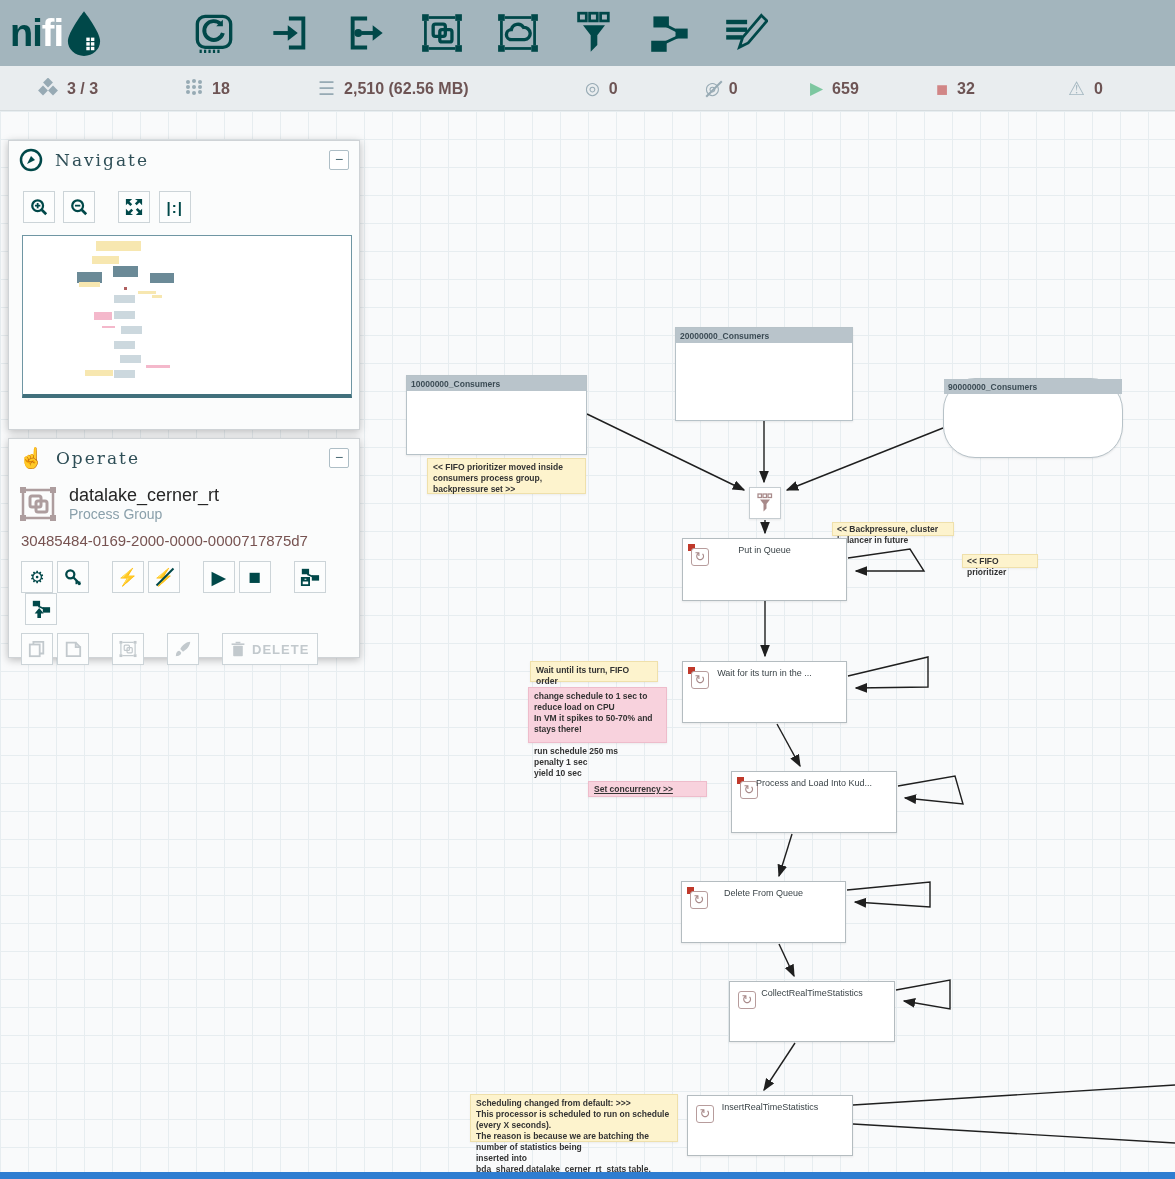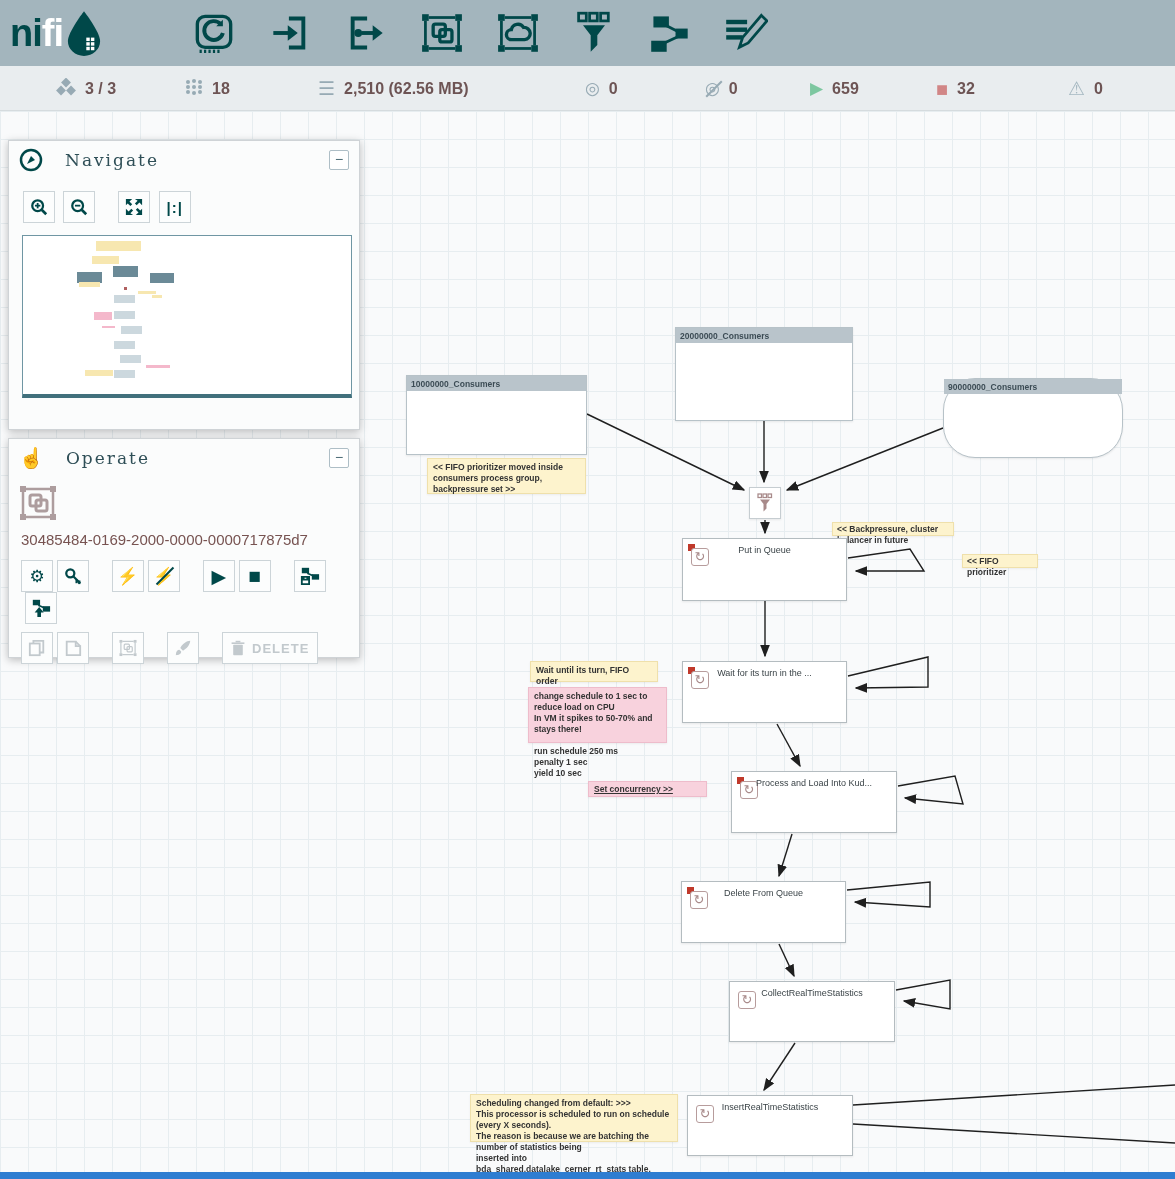--- a/index.html
+++ b/index.html
@@ -43,21 +43,21 @@
   .lbl { position:absolute; font-size:8.5px; font-weight:bold; color:#333; line-height:1.3; padding:3px 5px; white-space:pre-line; box-shadow:0 1px 2px rgba(0,0,0,.06); }
   .lbl-yellow { background:#fdf3cd; border:1px solid #efe0ab; }
   .lbl-pink   { background:#f8d2dd; border:1px solid #eebccb; }
 
   
   #funnel-node { position:absolute; left:749px; top:376px; width:32px; height:32px; background:#fff; border:1px solid #c6cdd1; box-shadow:0 1px 2px rgba(0,0,0,.08); display:flex; align-items:center; justify-content:center; }
 
   
   .panel { position:absolute; left:8px; width:352px; background:#fbfcfc; border:1px solid #cfd3d6; box-shadow:0 2px 8px rgba(0,0,0,.25); }
   .panel-head { height:38px; display:flex; align-items:center; padding:0 10px; }
-  .panel-title { font-family:"DejaVu Serif", serif; font-size:17px; color:#2f4f57; letter-spacing:2px; margin-left:22px; flex:1; }
+  .panel-title { font-family:"DejaVu Serif", serif; font-size:17px; color:#2f4f57; letter-spacing:2px; margin-left:12px; flex:1; }
   .collapse-btn { width:20px; height:20px; border:1px solid #aebec6; border-radius:2px; background:#fff; color:#4b6a74; font-size:14px; line-height:17px; text-align:center; cursor:pointer; }
   .sq-btn { width:32px; height:32px; background:#fcfdfd; border:1px solid #ccd4d8; display:inline-flex; align-items:center; justify-content:center; color:#004849; font-size:17px; cursor:pointer; vertical-align:top; }
   .sq-btn.disabled { color:#c2c9cd; cursor:default; }
   .gap { display:inline-block; width:14px; }
   #navigate { top:140px; height:290px; }
   #nav-buttons { padding:12px 0 0 14px; }
   #minimap { position:absolute; left:13px; top:94px; width:330px; height:163px; background:#fff; border:1px solid #6f96a3; border-bottom:4px solid #41707c; }
   .mm { position:absolute; }
 
   #operate { top:438px; height:220px; }
@@ -189,21 +189,21 @@
           <rect x="2" y="6" width="19" height="4"></rect>
           <rect x="2" y="13" width="19" height="4"></rect>
           <rect x="2" y="20" width="15" height="4"></rect>
         </g>
         <path d="M34 2 l5 5 -17 20 -8 4 3-9 z" fill="none" stroke="#004849" stroke-width="2.5"></path>
       </svg>
   </div>
 </div>
 
 <div id="statusbar">
-  <div class="sb-item" style="left:56px">
+  <div class="sb-item" style="left:38px">
     <span class="sb-icon"><svg width="20" height="18" viewBox="0 0 20 18">
           <g fill="#97aab4">
             <rect x="6.5" y="1" width="7" height="7" transform="rotate(45 10 4.5)"></rect>
             <rect x="1.5" y="9" width="7" height="7" transform="rotate(45 5 12.5)"></rect>
             <rect x="11.5" y="9" width="7" height="7" transform="rotate(45 15 12.5)"></rect>
           </g>
         </svg></span>
     <span class="sb-val">3 / 3</span>
   </div>
   <div class="sb-item" style="left:185px">
@@ -431,20 +431,24 @@
           <line x1="7" y1="4" x2="31" y2="4"></line>
           <line x1="7" y1="32" x2="31" y2="32"></line>
           <line x1="4" y1="7" x2="4" y2="29"></line>
           <line x1="34" y1="7" x2="34" y2="29"></line>
         </g>
         <g stroke="#ad9d9e" stroke-width="3" fill="none">
           <rect x="11" y="10" width="11" height="11" rx="2"></rect>
           <rect x="17" y="15" width="11" height="11" rx="2"></rect>
         </g>
       </svg>
+    <div id="op-names">
+      <div id="op-name">datalake_cerner_rt</div>
+      <div id="op-type">Process Group</div>
+    </div>
   </div>
   <div id="op-id">30485484-0169-2000-0000-0000717875d7</div>
   <div id="op-buttons">
     <div class="row">
       <span class="sq-btn">⚙</span><span class="sq-btn" style="margin-left:4px">
           <svg width="18" height="18" viewBox="0 0 20 20">
             <circle cx="7" cy="7" r="4.5" fill="none" stroke="#004849" stroke-width="2.5"></circle>
             <line x1="10" y1="10" x2="18" y2="18" stroke="#004849" stroke-width="2.5"></line>
             <line x1="14" y1="14" x2="14" y2="18" stroke="#004849" stroke-width="2.5"></line>
             <line x1="17" y1="15" x2="17" y2="19" stroke="#004849" stroke-width="2.5"></line>

